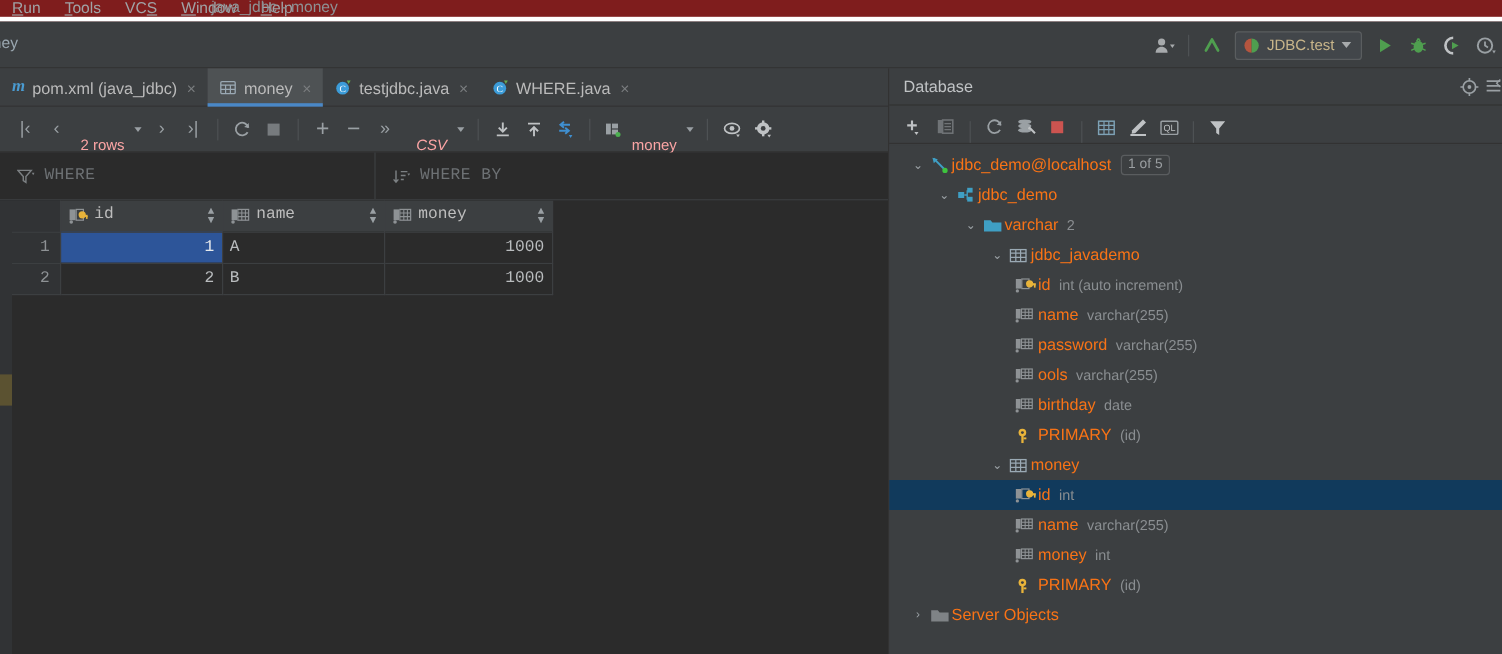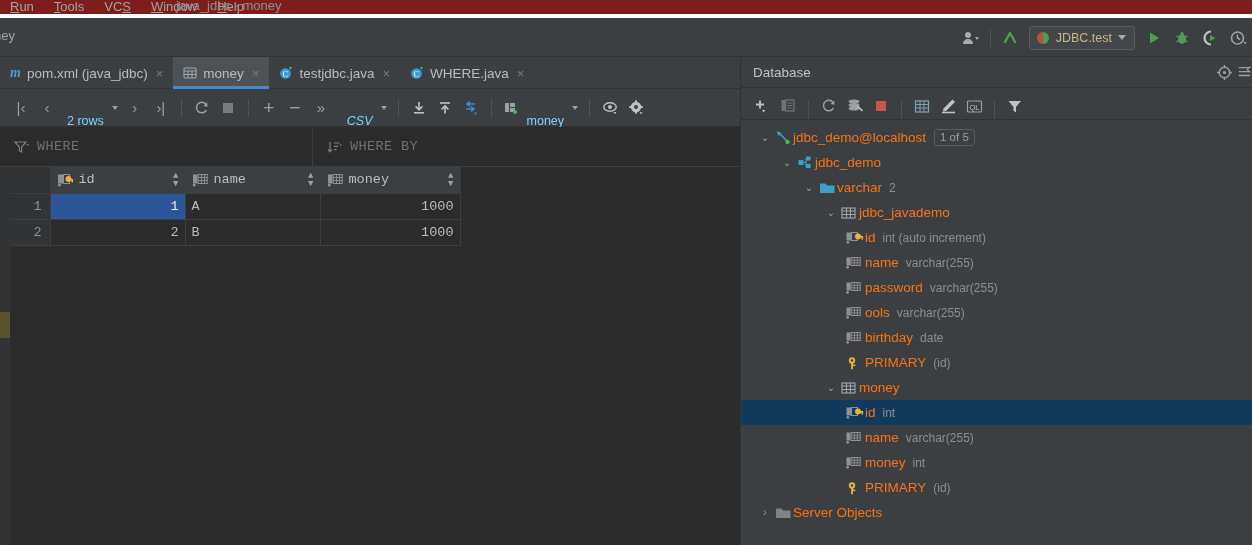--- a/index.html
+++ b/index.html
@@ -74,21 +74,21 @@
   
   .ico-maven { font-style: italic; font-weight: bold; font-size: 14px; color: #4a9bd1; font-family: "Liberation Serif", serif; }
 
   
   .gridbar {
     position: absolute; left: 0; top: 89px; width: 740px; height: 38px;
     background: #3c3f41; display: flex; align-items: center; padding-left: 8px;
     border-bottom: 1px solid #323232;
   }
   .gb-ico { width: 26px; height: 26px; display: flex; align-items: center; justify-content: center; color: #9aa0a4; font-size: 15px; }
-  .gb-text { font-size: 12.5px; color: #7dd3fc; padding: 0 3px; white-space: nowrap; margin-top: 26px; }
+  .gb-text { font-size: 12.5px; color: #fca5a5; padding: 0 3px; white-space: nowrap; margin-top: 26px; }
   .gb-sep { width: 1px; height: 18px; background: #4e5254; margin: 0 7px; }
   .gb-combo { display: flex; align-items: center; gap: 5px; padding: 0 4px; }
   .caret { width: 0; height: 0; border-left: 3.5px solid transparent; border-right: 3.5px solid transparent; border-top: 4.5px solid #9aa0a4; }
 
   
   .filterrow {
     position: absolute; left: 0; top: 127px; width: 740px; height: 40px;
     background: #2b2b2b; display: flex; align-items: stretch;
     border-bottom: 1px solid #3c3f41;
   }

